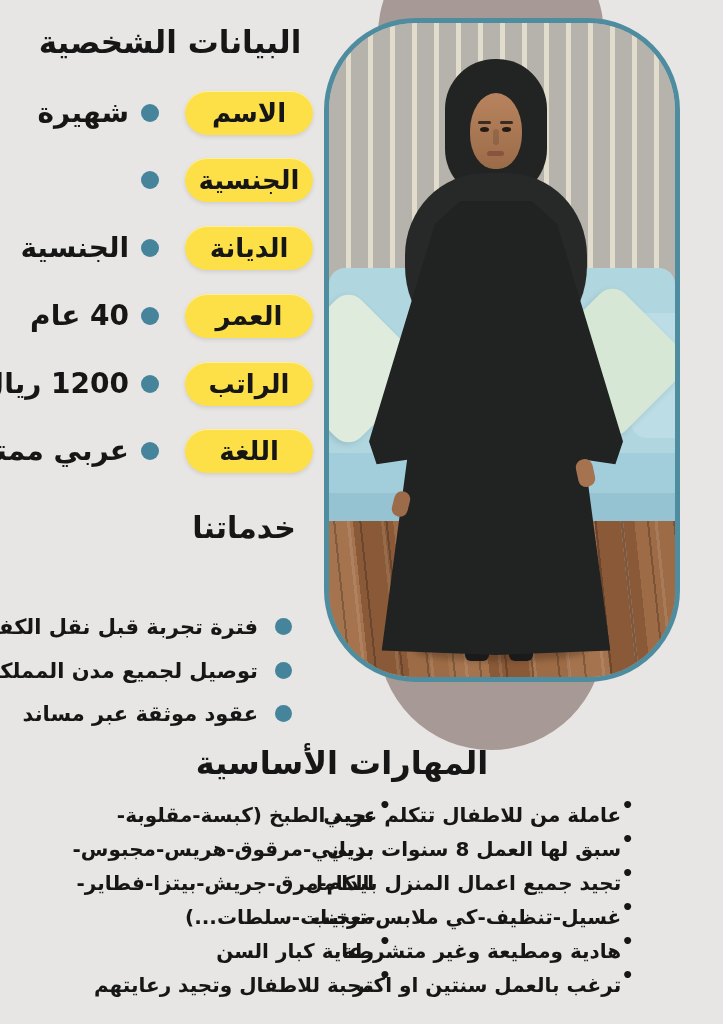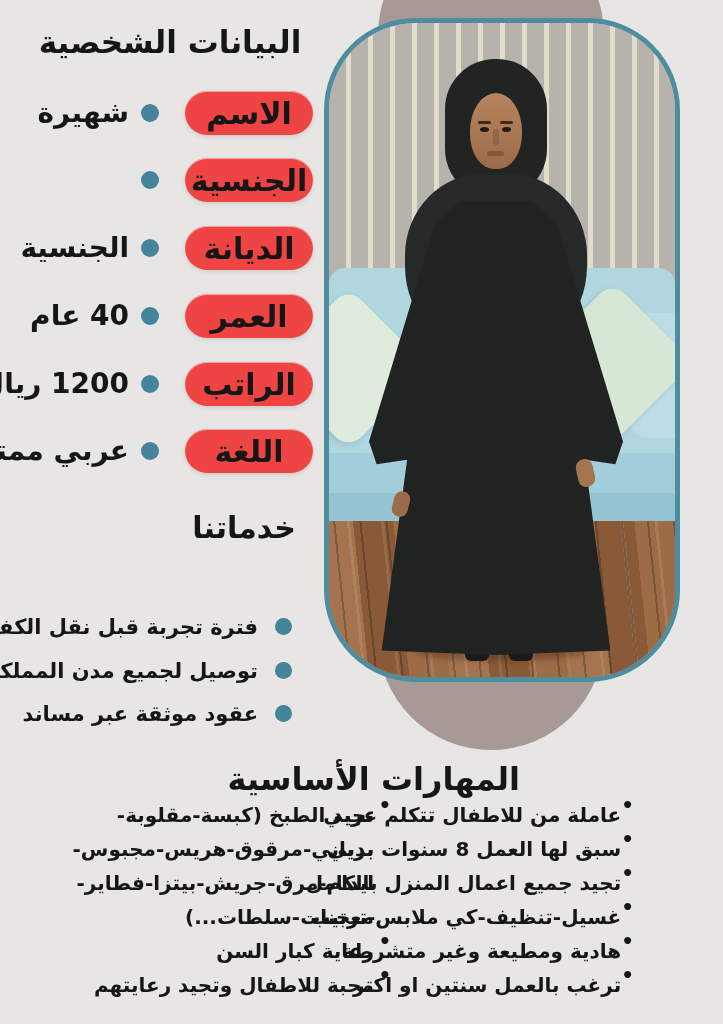--- a/index.html
+++ b/index.html
@@ -56,31 +56,31 @@
     clip-path:polygon(36% 0,64% 0,74% 5%,100% 53%,97% 58%,85% 57%,95% 99%,50% 100%,5% 99%,15% 57%,3% 58%,0 53%,26% 5%);
   }
   .hand{position:absolute; border-radius:8px; background:#a5734f;}
   .hand.hr{left:248px; top:436px; width:17px; height:28px; transform:rotate(-12deg);}
   .hand.hl{left:64px; top:468px; width:16px; height:26px; transform:rotate(14deg); background:#9c6b49;}
   
   .main-title{position:absolute; left:36px; top:24px; width:320px; text-align:center; font-size:31px; letter-spacing:0;}
   .p-row{position:absolute; left:18px; width:327px; height:44px;}
   .pill{
     position:absolute; right:6px; top:0; width:128px; height:44px; border-radius:22px;
-    background:#ef4444; box-shadow:0 2px 4px rgba(0,0,0,.10), inset 0 1px 0 rgba(255,255,255,.5);
-    display:flex; align-items:center; justify-content:center; font-size:30px;
+    background:#fde047; box-shadow:0 2px 4px rgba(0,0,0,.10), inset 0 1px 0 rgba(255,255,255,.5);
+    display:flex; align-items:center; justify-content:center; font-size:26px;
   }
   .tdot{position:absolute; right:160px; top:13px; width:18px; height:18px; border-radius:50%; background:#45849b;}
   .pval{position:absolute; right:190px; left:0; top:0; height:44px; line-height:44px; text-align:right; font-size:28px; white-space:nowrap;}
   .services-title{position:absolute; left:180px; top:510px; width:180px; text-align:center; font-size:30px;}
   .service-row{position:absolute; left:16px; width:304px; height:32px;}
   .sdot{position:absolute; right:2px; top:7px; width:17px; height:17px; border-radius:50%; background:#45849b;}
   .stext{position:absolute; right:36px; left:0; top:0; height:32px; line-height:32px; text-align:right; font-size:21px; white-space:nowrap;}
   
-  .skills-title{position:absolute; left:190px; top:760px; width:356px; text-align:right; font-size:32px;}
+  .skills-title{position:absolute; left:190px; top:744px; width:356px; text-align:center; font-size:32px;}
   .skills-col{position:absolute; top:788px;}
   .skills-col.right{left:390px; width:270px;}
   .skills-col.left{left:4px; width:418px;}
   .skill-line{display:flex; height:34px; align-items:center;}
   .sb{width:22px; text-align:center; font-size:20px;}
   .st{flex:1; text-align:right; font-size:20px; white-space:nowrap;margin-top:20px;}
 </style>
 </head>
 <body>
 

